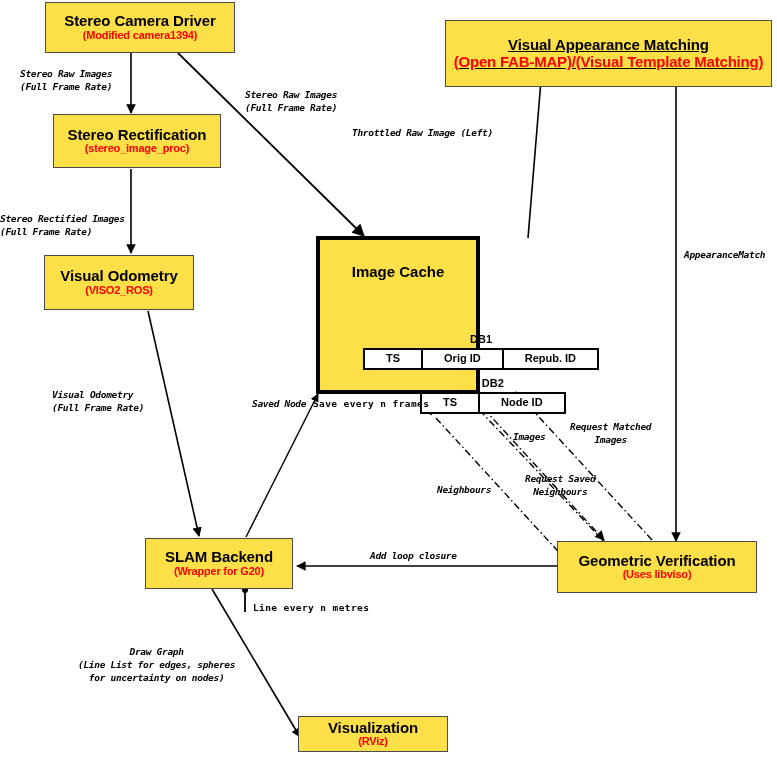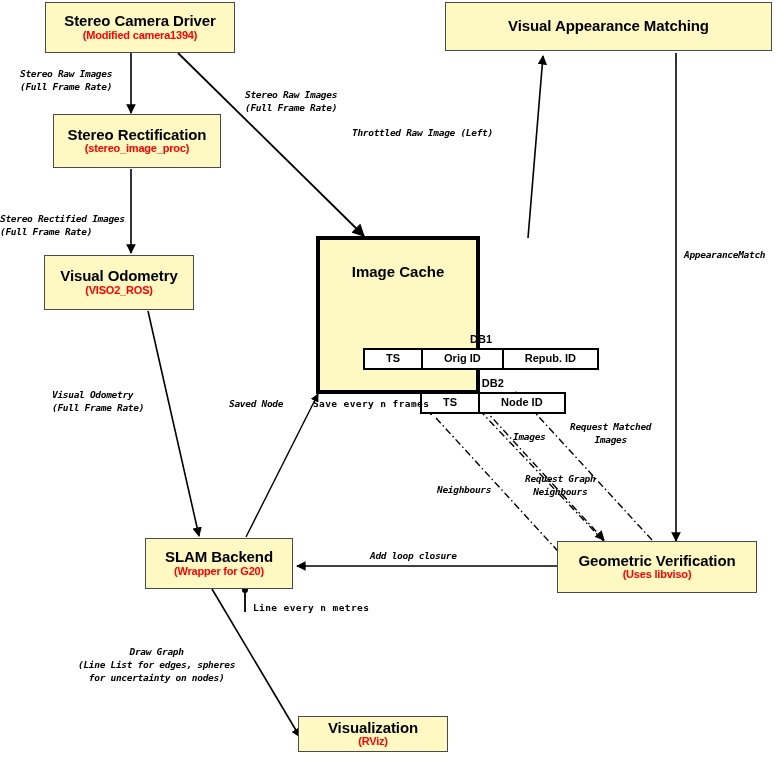--- a/index.html
+++ b/index.html
@@ -20,21 +20,21 @@
     left: 0;
     top: 0;
     width: 777px;
     height: 770px;
     pointer-events: none;
   }
   .node {
     position: absolute;
     box-sizing: border-box;
     border: 1px solid #4a4a4a;
-    background: #fef9c3;
+    background: #fde047;
     display: flex;
     flex-direction: column;
     align-items: center;
     justify-content: center;
     text-align: center;
     line-height: 1.08;
   }
   .node .t1 {
     color: #000000;
     font-weight: bold;
@@ -150,22 +150,23 @@
     <line x1="436" y1="418" x2="566" y2="560" stroke="#000" stroke-width="1.4" stroke-dasharray="7 3 1.5 3" marker-end="url(#arrowbig)"></line>
 
     <line x1="614" y1="552" x2="468" y2="398" stroke="#000" stroke-width="1.4" stroke-dasharray="7 3 1.5 3" marker-end="url(#arrowbig)"></line>
   </svg>
 
   <div class="node" id="node-driver" style="left:45px; top:2px; width:190px; height:51px;">
     <div class="t1">Stereo Camera Driver</div>
     <div class="t2">(Modified camera1394)</div>
   </div>
 
-  <div class="node wide" id="node-appearance" style="left:445px; top:2px; width:327px; height:49px;">
+  <div class="node wide" id="node-appearance" style="left:445px; top:20px; width:327px; height:67px;text-decoration:underline;">
     <div class="t1">Visual Appearance Matching</div>
+    <div class="t2">(Open FAB-MAP)/(Visual Template Matching)</div>
   </div>
 
   <div class="node" id="node-rectification" style="left:53px; top:114px; width:168px; height:54px;">
     <div class="t1">Stereo Rectification</div>
     <div class="t2">(stereo_image_proc)</div>
   </div>
 
   <div class="node" id="node-odometry" style="left:44px; top:255px; width:150px; height:55px;">
     <div class="t1">Visual Odometry</div>
     <div class="t2">(VISO2_ROS)</div>
@@ -216,34 +217,34 @@
   <div class="edge-label" style="left:245px; top:89px;">Stereo Raw Images
 (Full Frame Rate)</div>
 
   <div class="edge-label" style="left:352px; top:127px;">Throttled Raw Image (Left)</div>
 
   <div class="edge-label" style="left:684px; top:249px;">AppearanceMatch</div>
 
   <div class="edge-label" style="left:52px; top:389px;">Visual Odometry
 (Full Frame Rate)</div>
 
-  <div class="edge-label" style="left:229px; top:398px;">Saved Node</div>
+  <div class="edge-label" style="left:252px; top:398px;">Saved Node</div>
 
   <div class="edge-label upright" style="left:313px; top:398px;">Save every n frames</div>
 
   <div class="edge-label upright" style="left:253px; top:602px;">Line every n metres</div>
 
   <div class="edge-label" style="left:513px; top:431px;">Images</div>
 
   <div class="edge-label ctr" style="left:570px; top:421px;">Request Matched
 Images</div>
 
   <div class="edge-label" style="left:437px; top:484px;">Neighbours</div>
 
-  <div class="edge-label ctr" style="left:525px; top:473px;">Request Graph
+  <div class="edge-label ctr" style="left:525px; top:473px;">Request Saved
 Neighbours</div>
 
   <div class="edge-label" style="left:370px; top:550px;">Add loop closure</div>
 
   <div class="edge-label ctr" style="left:78px; top:646px;">Draw Graph
 (Line List for edges, spheres
 for uncertainty on nodes)</div>
 
 </div>
 

